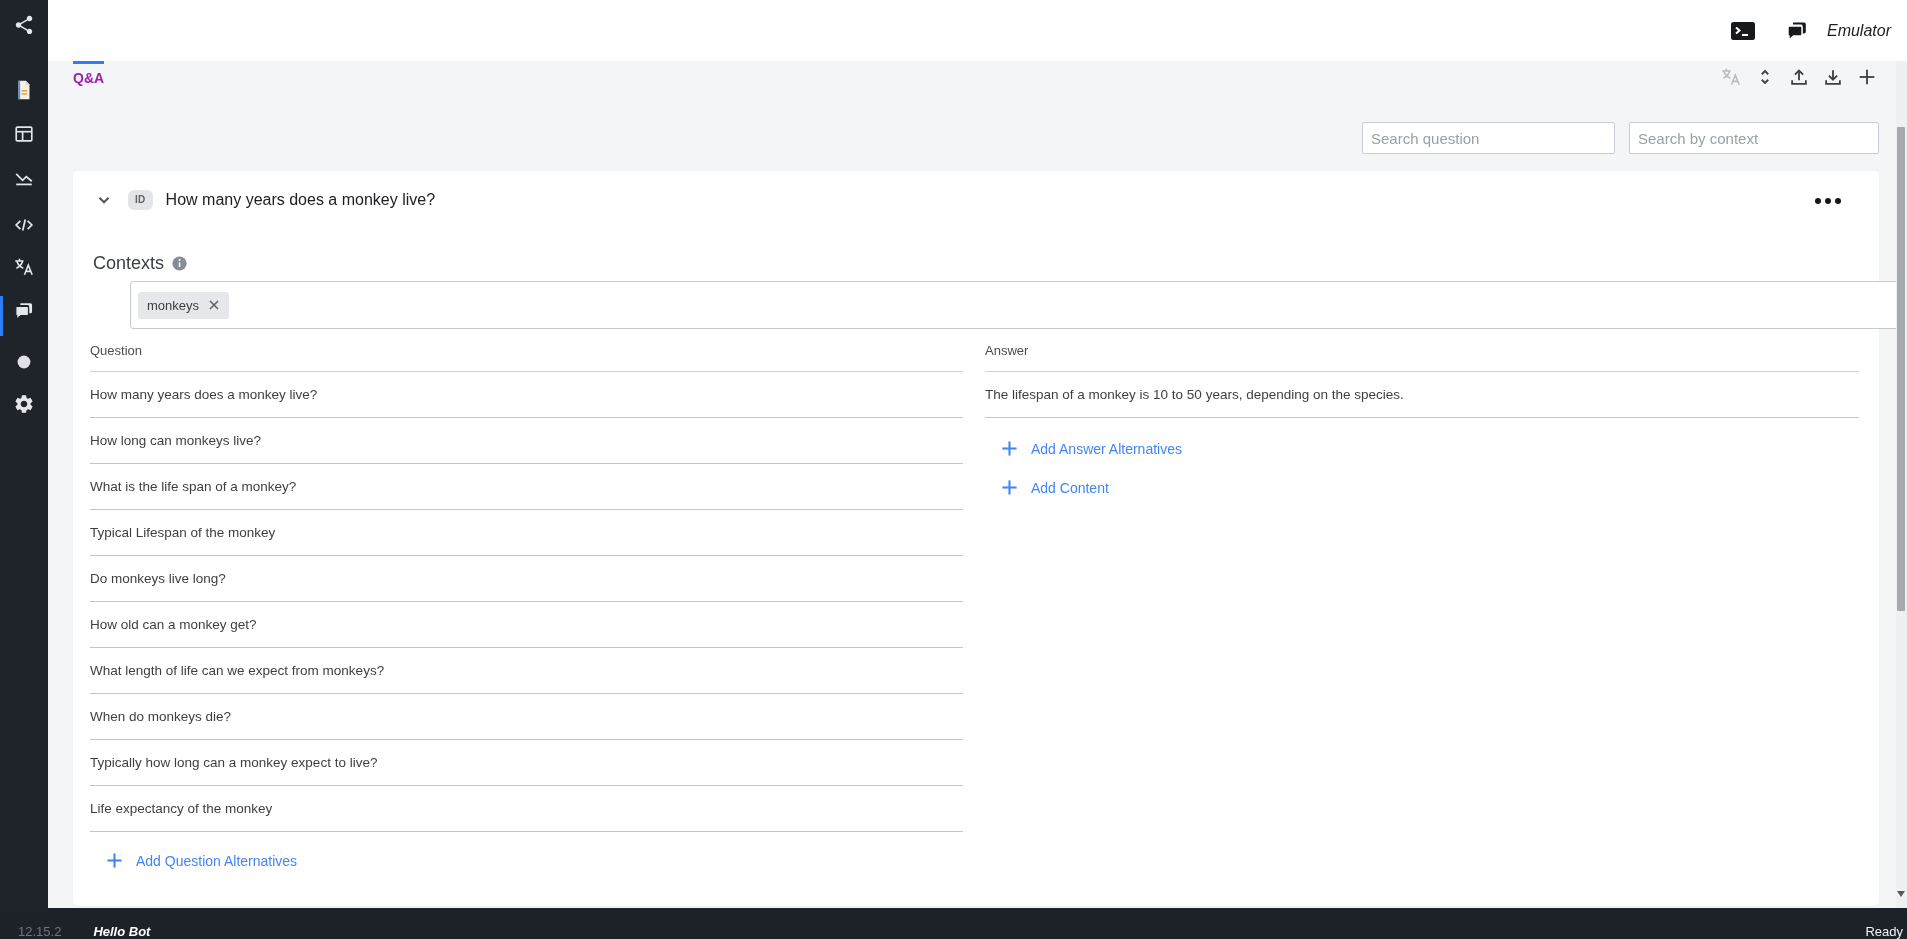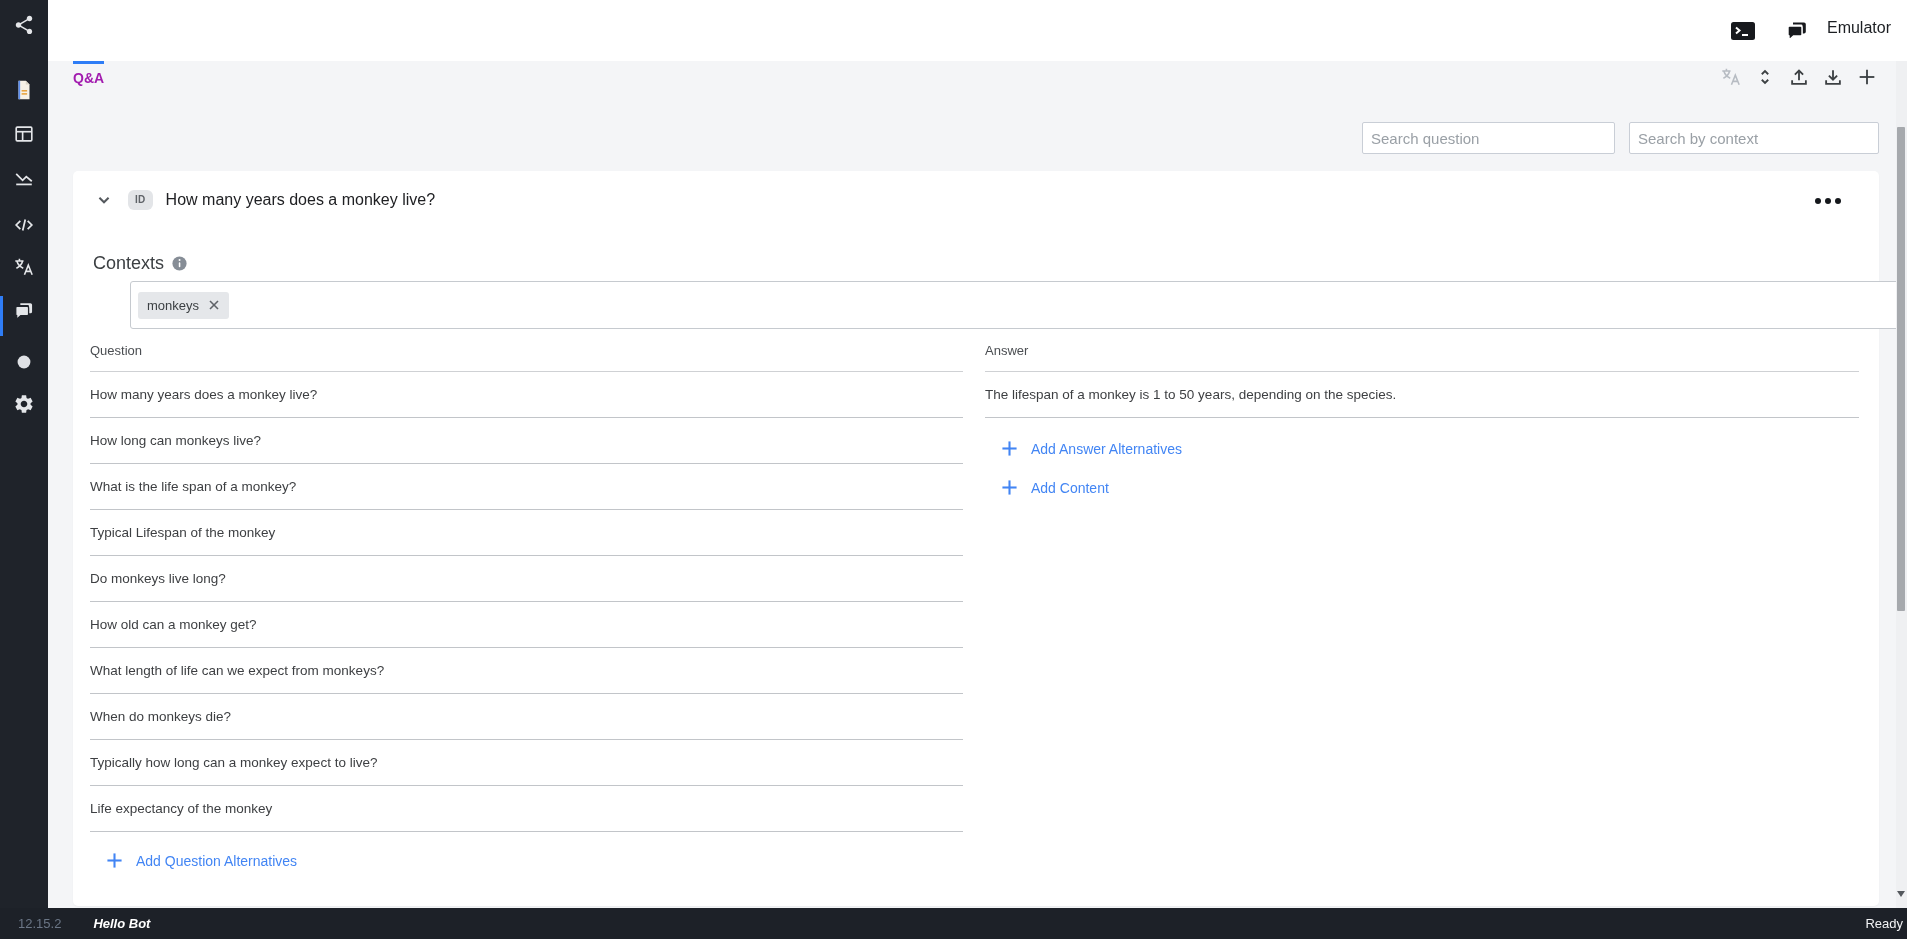--- a/index.html
+++ b/index.html
@@ -16,21 +16,21 @@
     background:#1f232a; z-index:5;
   }
   .side-icon { position:absolute; left:13px; width:22px; height:22px; color:#e4e6e9; }
   .side-icon svg { width:100%; height:100%; display:block; }
   .active-bar { position:absolute; left:0; top:296px; width:3px; height:40px; background:#2f7df6; }
   
   .topbar {
     position:absolute; left:48px; top:0; right:0; height:61px; background:#ffffff;
     display:flex; align-items:center; justify-content:flex-end; gap:28px; padding-right:16px;
   }
-  .emulator-group { display:flex; align-items:flex-start; gap:18px; cursor:pointer; }
+  .emulator-group { display:flex; align-items:center; gap:18px; cursor:pointer;font-style:italic; }
   .emulator-label { font-size:16px; color:#1c1f23; }
   
   .qa-tab {
     position:absolute; left:73px; top:61px; border-top:3px solid #2e7df6;
     padding-top:6px; font-size:14px; font-weight:bold; color:#a21caf; cursor:pointer;
   }
   
   .toolbar {
     position:absolute; top:66px; right:29px; display:flex; align-items:center; gap:12px;
   }
@@ -88,21 +88,21 @@
   }
   .add-link {
     display:inline-flex; align-items:flex-end; gap:13px; margin:20px 0 0 16px;
     color:#4285f4; font-size:14px; cursor:pointer;
   }
   .add-link svg { width:17px; height:17px; display:block; }
   .mt-sm { margin-top:22px; display:flex; }
   
   .statusbar {
     position:absolute; left:0; right:0; bottom:0; height:31px; background:#1d2128;
-    display:flex; align-items:center; font-size:13px; z-index:6;
+    display:flex; align-items:flex-end; font-size:13px; z-index:6;
   }
   .version { color:#6b7686; margin-left:18px; }
   .bot-name { color:#ffffff; font-weight:bold; margin-left:32px;font-style:italic; }
   .status-right { margin-left:auto; margin-right:4px; color:#f2f3f5; }
   
   .scroll-track { position:absolute; right:0; top:61px; width:11px; height:847px; background:#eff0f2; }
   .scroll-thumb { position:absolute; right:2px; top:66px; width:8px; height:484px; background:#a6a9ad; border-radius:1px; cursor:grab; }
   .scroll-arrow {
     position:absolute; right:2px; top:891px; width:0; height:0;
     border-left:4px solid transparent; border-right:4px solid transparent; border-top:6px solid #55595e;
@@ -317,21 +317,21 @@
           <line x1="9" y1="1.5" x2="9" y2="16.5"></line>
           <line x1="1.5" y1="9" x2="16.5" y2="9"></line>
         </svg>
       <span>Add Question Alternatives</span>
     </div>
   </div>
 
   <div class="qa-col col-a">
     <div class="col-header">Answer</div>
     <div class="qa-row">
-        <span>The lifespan of a monkey is 1 to 50 years, depending on the species.</span>
+        <span>The lifespan of a monkey is 10 to 50 years, depending on the species.</span>
       </div>
     <div class="mt-sm">
       <div class="add-link" style="margin-top:0">
         <svg viewBox="0 0 18 18" fill="none" stroke="#4285f4" stroke-width="2.2">
             <line x1="9" y1="1.5" x2="9" y2="16.5"></line>
             <line x1="1.5" y1="9" x2="16.5" y2="9"></line>
           </svg>
         <span>Add Answer Alternatives</span>
       </div>
     </div>

